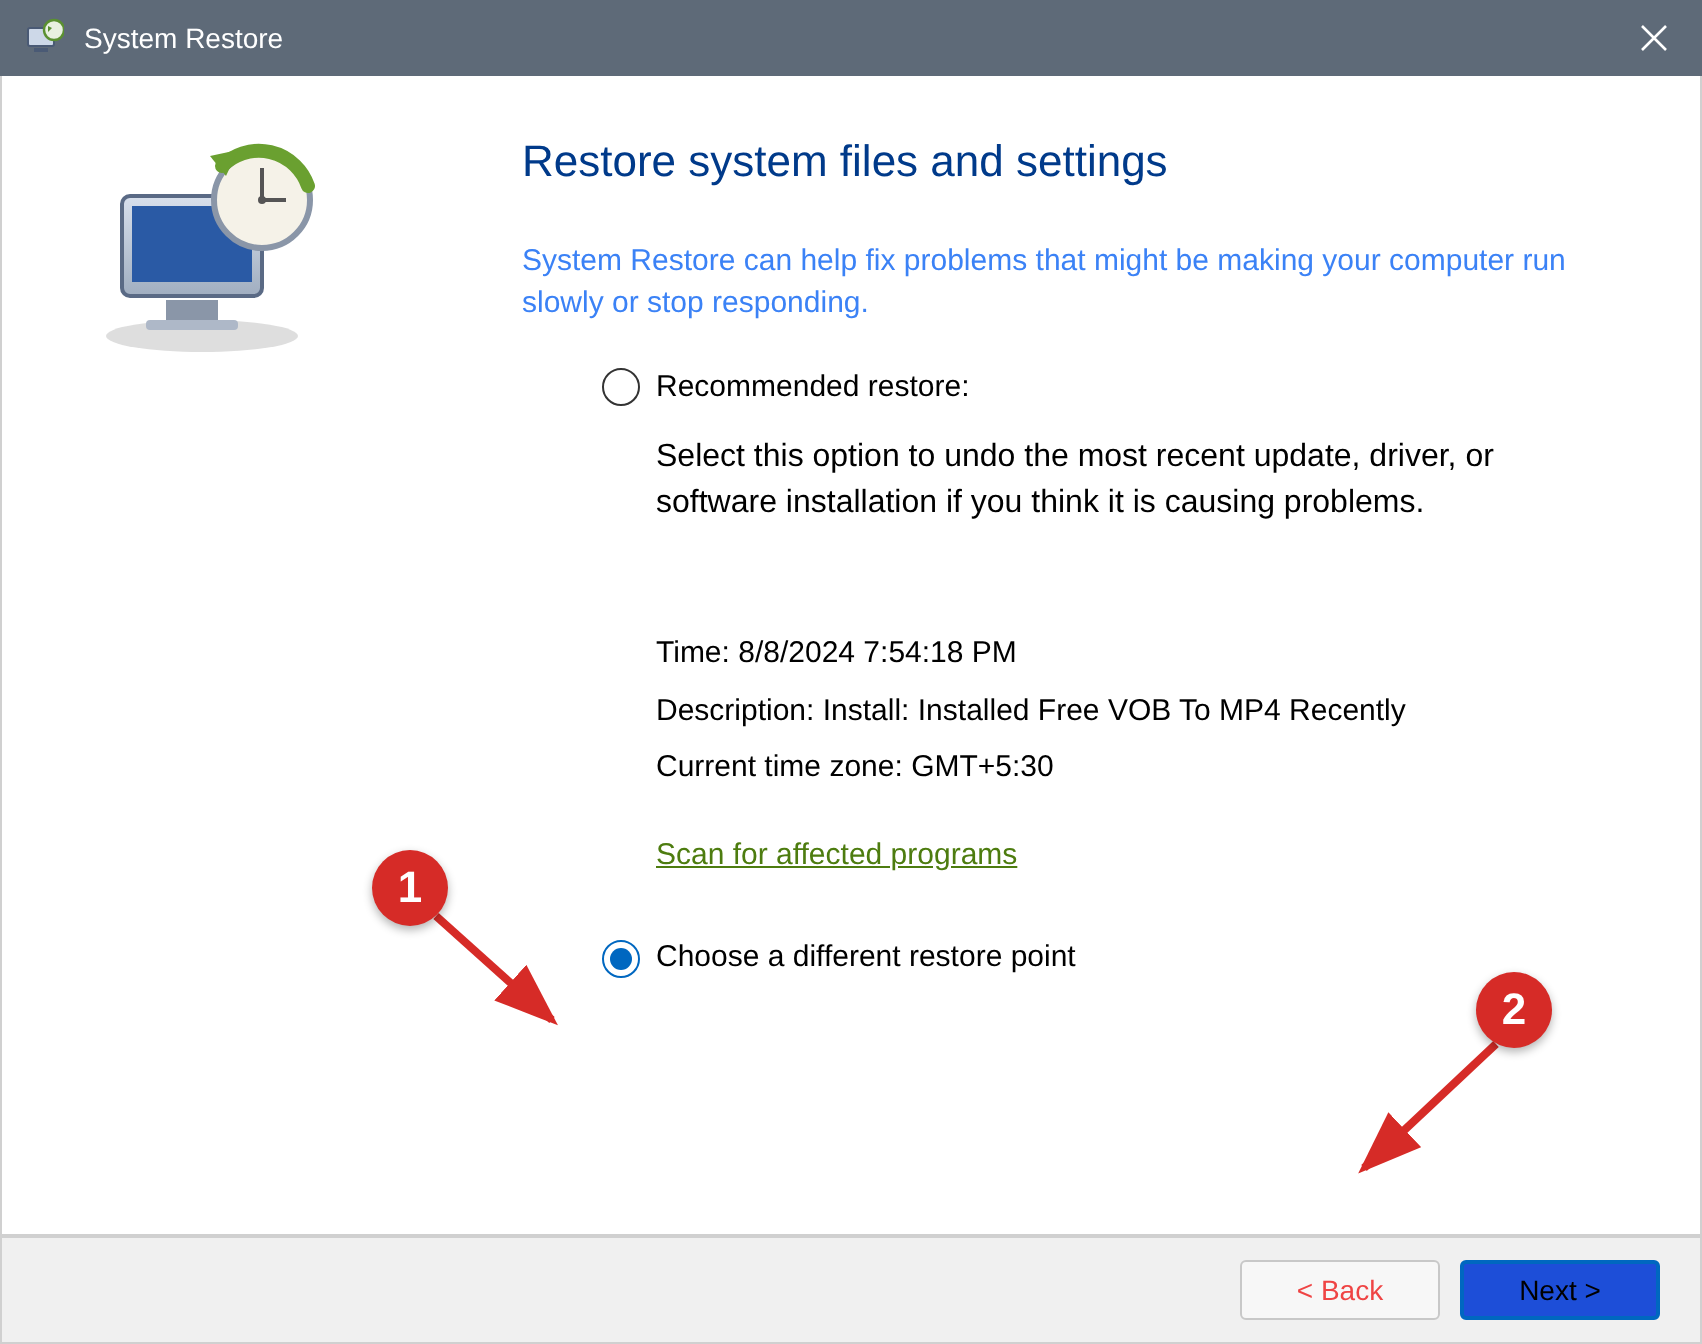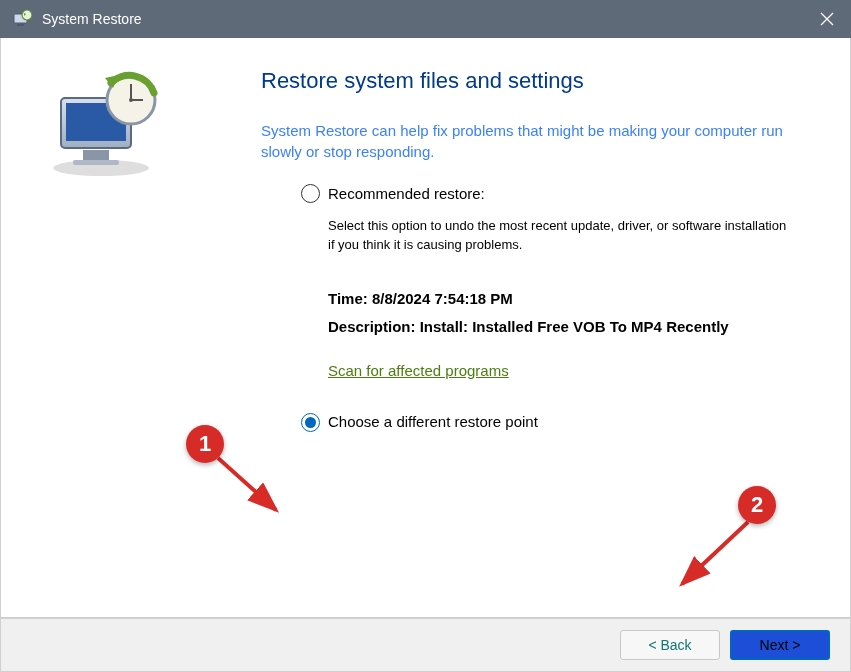--- a/index.html
+++ b/index.html
@@ -102,30 +102,29 @@
     .radio.selected::after {
       content: '';
       width: 11px;
       height: 11px;
       border-radius: 50%;
       background: #0067c0;
     }
     .radio-label { font-size: 15px; }
     .sub-info {
       margin-left: 27px;
-      font-size: 13px;
+      font-size: 16px;
       line-height: 1.45;
       margin-bottom: 10px;
     }
     .detail-block {
       margin-left: 27px;
-      margin-top: 30px;
+      margin-top: 50px;
       font-size: 15px;
       line-height: 1.9;
-      font-weight: bold;
     }
     .link {
       color: #4d7c0f;
       text-decoration: underline;
       cursor: pointer;
       display: inline-block;
       margin-top: 20px;
       margin-left: 27px;
       font-size: 15px;
     }
@@ -150,21 +149,21 @@
       min-width: 100px;
       height: 30px;
       background: #1d4ed8;
       border: 1px solid #c8c8c8;
       font-size: 14px;
       font-family: inherit;
       cursor: pointer;
       border-radius: 3px;
     }
     .btn.disabled {
-      color: #0f766e;
+      color: #ef4444;
       background: #f7f7f7;
     }
     .btn.primary {
       border: 2px solid #0067c0;
     }
     
     .anno-circle {
       position: absolute;
       width: 38px;
       height: 38px;
@@ -242,20 +241,24 @@
 
       <div class="detail-block">
         <div>
           <span>Time:</span>
           <span>8/8/2024 7:54:18 PM</span>
         </div>
         <div>
           <span>Description:</span>
           <span>Install: Installed Free VOB To MP4 Recently</span>
         </div>
+        <div>
+          <span>Current time zone:</span>
+          <span>GMT+5:30</span>
+        </div>
       </div>
 
       <a class="link">Scan for affected programs</a>
     </div>
 
     <div class="choose-row">
       <span class="radio selected"></span>
       <span class="radio-label">Choose a different restore point</span>
     </div>
   </div>

